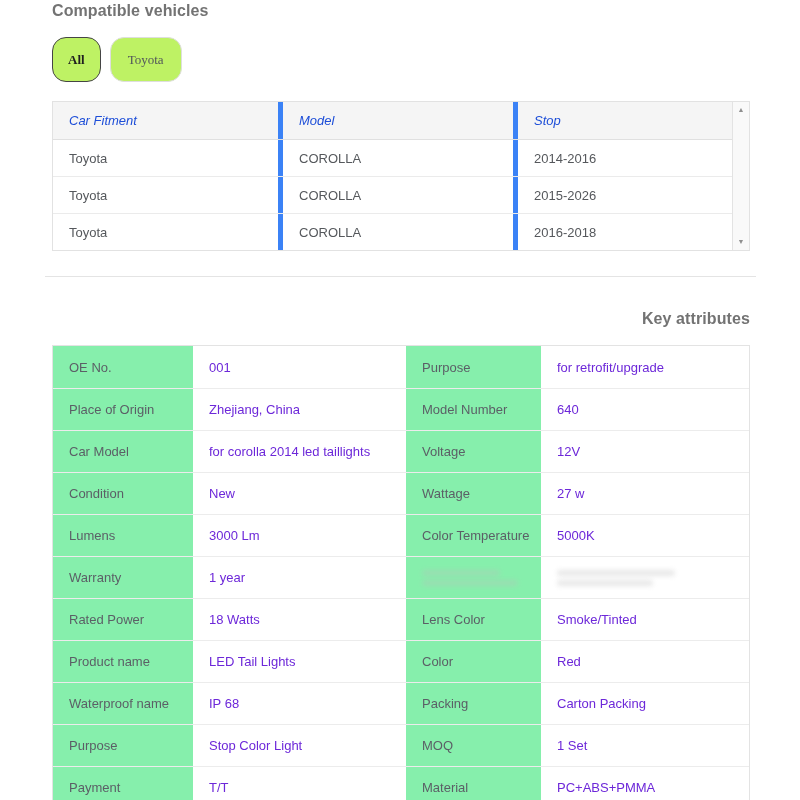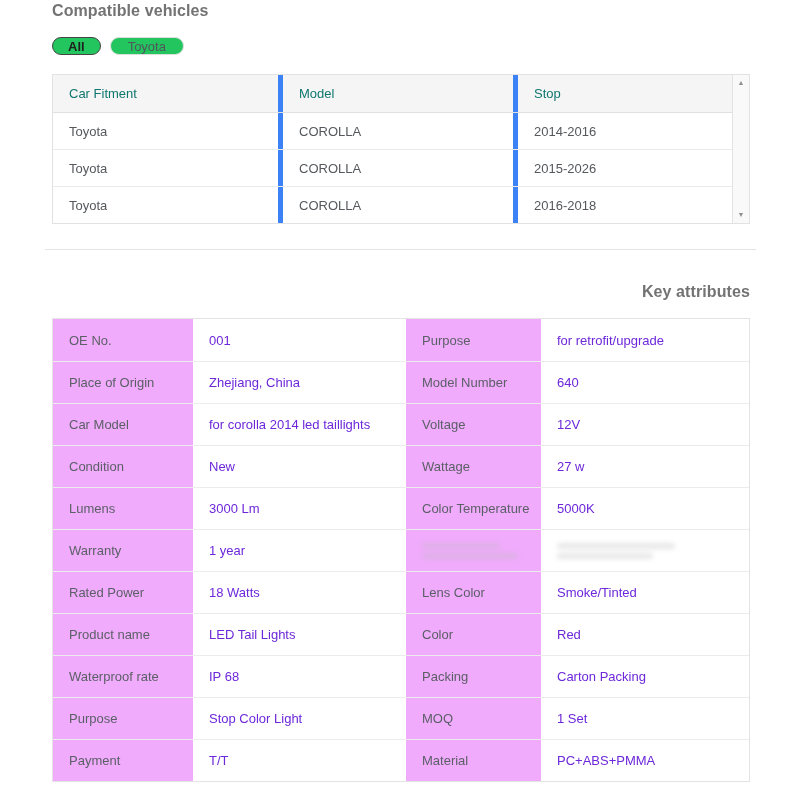--- a/index.html
+++ b/index.html
@@ -11,31 +11,31 @@
   }
   .section-title {
     font-size: 16px;
     font-weight: 700;
     color: #737373;
     letter-spacing: .1px;
   }
   
   .pills { margin-top: 17px; display: flex; gap: 9px; }
   .pill {
-    height: 18px;
+    height: 45px;
     padding: 0 17px;
     border-radius: 14px;
-    background: #22c55e;
+    background: #bef264;
     border: 1px solid #dedede;
     font-size: 13px;
     color: #52565b;
     display: inline-flex;
     align-items: center;
     cursor: pointer;
-    font-family: Liberation Sans, sans-serif;
+    font-family: Liberation Serif, serif;
   }
   .pill.active {
     border: 1.5px solid #454545;
     font-weight: 700;
     color: #1f1f1f;
     padding: 0 15px;
   }
   
   .veh-table {
     margin-top: 19px;
@@ -54,21 +54,21 @@
     padding: 0 16px;
     font-size: 13px;
     color: #55585c;
     display: flex;
     align-items: center;
     white-space: nowrap;
     overflow: hidden;
   }
   .veh-cell + .veh-cell { border-left: 5px solid #3b82f6; }
   .veh-head { background: #f5f5f5; }
-  .veh-head .veh-cell { color: #0f766e; }
+  .veh-head .veh-cell { color: #1d4ed8; font-style: italic; }
   .veh-head + .veh-row { border-top: 1px solid #e0e0e0; }
   .veh-scrollbar {
     width: 17px;
     background: #f9f9f9;
     border-left: 1px solid #e3e3e3;
     display: flex;
     flex-direction: column;
     justify-content: space-between;
     align-items: center;
     padding: 4px 0;
@@ -100,21 +100,21 @@
   }
   .attr-row + .attr-row { border-top: 1px solid #ececec; }
   .attr-cell {
     padding: 0 16px;
     font-size: 13px;
     display: flex;
     align-items: center;
     white-space: nowrap;
     overflow: hidden;
   }
-  .attr-cell.label { background: #f0abfc; color: #5b5f66; }
+  .attr-cell.label { background: #86efac; color: #5b5f66; }
   .attr-cell.value { color: #6d28d9; }
   
   .redacted { flex-direction: column; align-items: flex-start; justify-content: center; gap: 4px; }
   .smudge {
     display: block;
     height: 6px;
     border-radius: 3px;
     background: #bdbdbd;
     filter: blur(2.5px);
     opacity: .35;
@@ -215,21 +215,21 @@
     <div class="attr-cell label">Lens Color</div>
     <div class="attr-cell value">Smoke/Tinted</div>
   </div>
   <div class="attr-row">
     <div class="attr-cell label">Product name</div>
     <div class="attr-cell value">LED Tail Lights</div>
     <div class="attr-cell label">Color</div>
     <div class="attr-cell value">Red</div>
   </div>
   <div class="attr-row">
-    <div class="attr-cell label">Waterproof rate</div>
+    <div class="attr-cell label">Waterproof name</div>
     <div class="attr-cell value">IP 68</div>
     <div class="attr-cell label">Packing</div>
     <div class="attr-cell value">Carton Packing</div>
   </div>
   <div class="attr-row">
     <div class="attr-cell label">Purpose</div>
     <div class="attr-cell value">Stop Color Light</div>
     <div class="attr-cell label">MOQ</div>
     <div class="attr-cell value">1 Set</div>
   </div>

